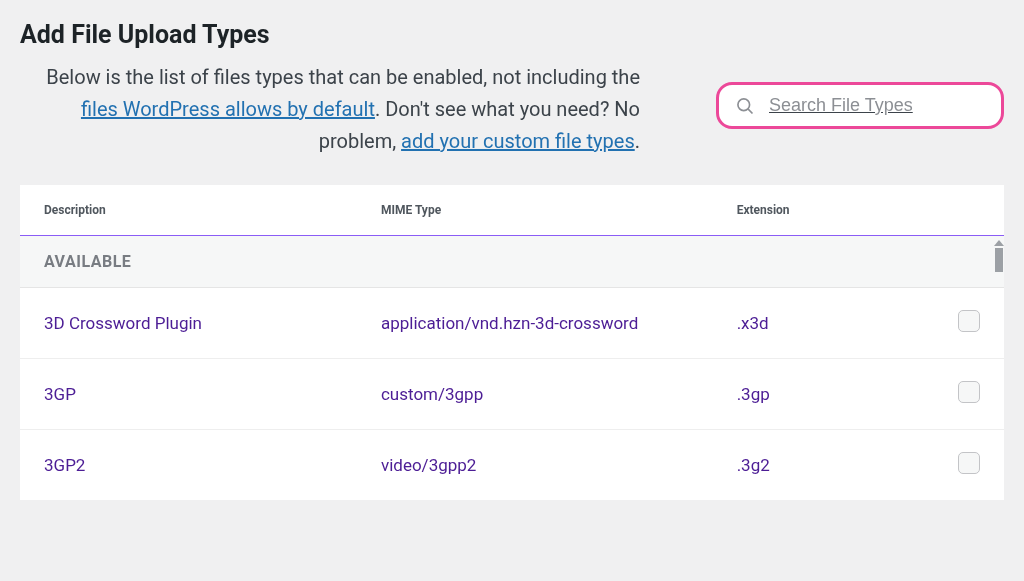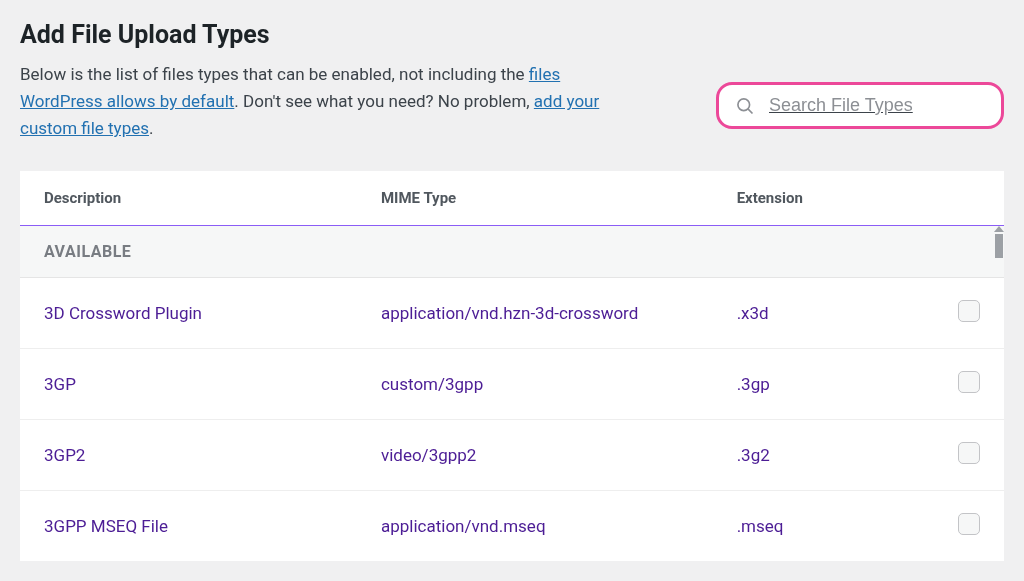--- a/index.html
+++ b/index.html
@@ -26,24 +26,25 @@
     .header-text {
       flex: 1;
     }
     h1 {
       font-size: 25px;
       font-weight: 700;
       color: #1d2327;
       margin-bottom: 12px;
     }
     .description {
-      font-size: 17px;
+      font-size: 20px;
       line-height: 1.6;
       color: #3c434a;
       max-width: 620px;
+      text-align: right;
     }
     .description a {
       color: #2271b1;
       text-decoration: underline;
     }
     .search-wrap {
       margin-top: 62px;
     }
     .search-box {
       display: flex;
@@ -75,21 +76,21 @@
       color: #8c8f94;
     }
     .table-card {
       background: #fff;
       position: relative;
     }
     .thead {
       display: flex;
       align-items: flex-end;
       padding: 18px 24px;
-      font-size: 15px;
+      font-size: 12px;
       font-weight: 700;
       color: #50575e;
     }
     .col-desc { width: 36%; }
     .col-mime { width: 38%; }
     .col-ext  { width: 20%; }
     .col-chk  { width: 6%; text-align: right; }
     .section-header {
       background: #f6f7f7;
       padding: 16px 24px;
@@ -190,20 +191,14 @@
         <div class="col-mime">custom/3gpp</div>
         <div class="col-ext">.3gp</div>
         <div class="col-chk"><span class="chk"></span></div>
       </div>
       <div class="row">
         <div class="col-desc">3GP2</div>
         <div class="col-mime">video/3gpp2</div>
         <div class="col-ext">.3g2</div>
         <div class="col-chk"><span class="chk"></span></div>
       </div>
-      <div class="row">
-        <div class="col-desc">3GPP MSEQ File</div>
-        <div class="col-mime">application/vnd.mseq</div>
-        <div class="col-ext">.mseq</div>
-        <div class="col-chk"><span class="chk"></span></div>
-      </div>
     </div>
 </div>
 
 </body></html>

